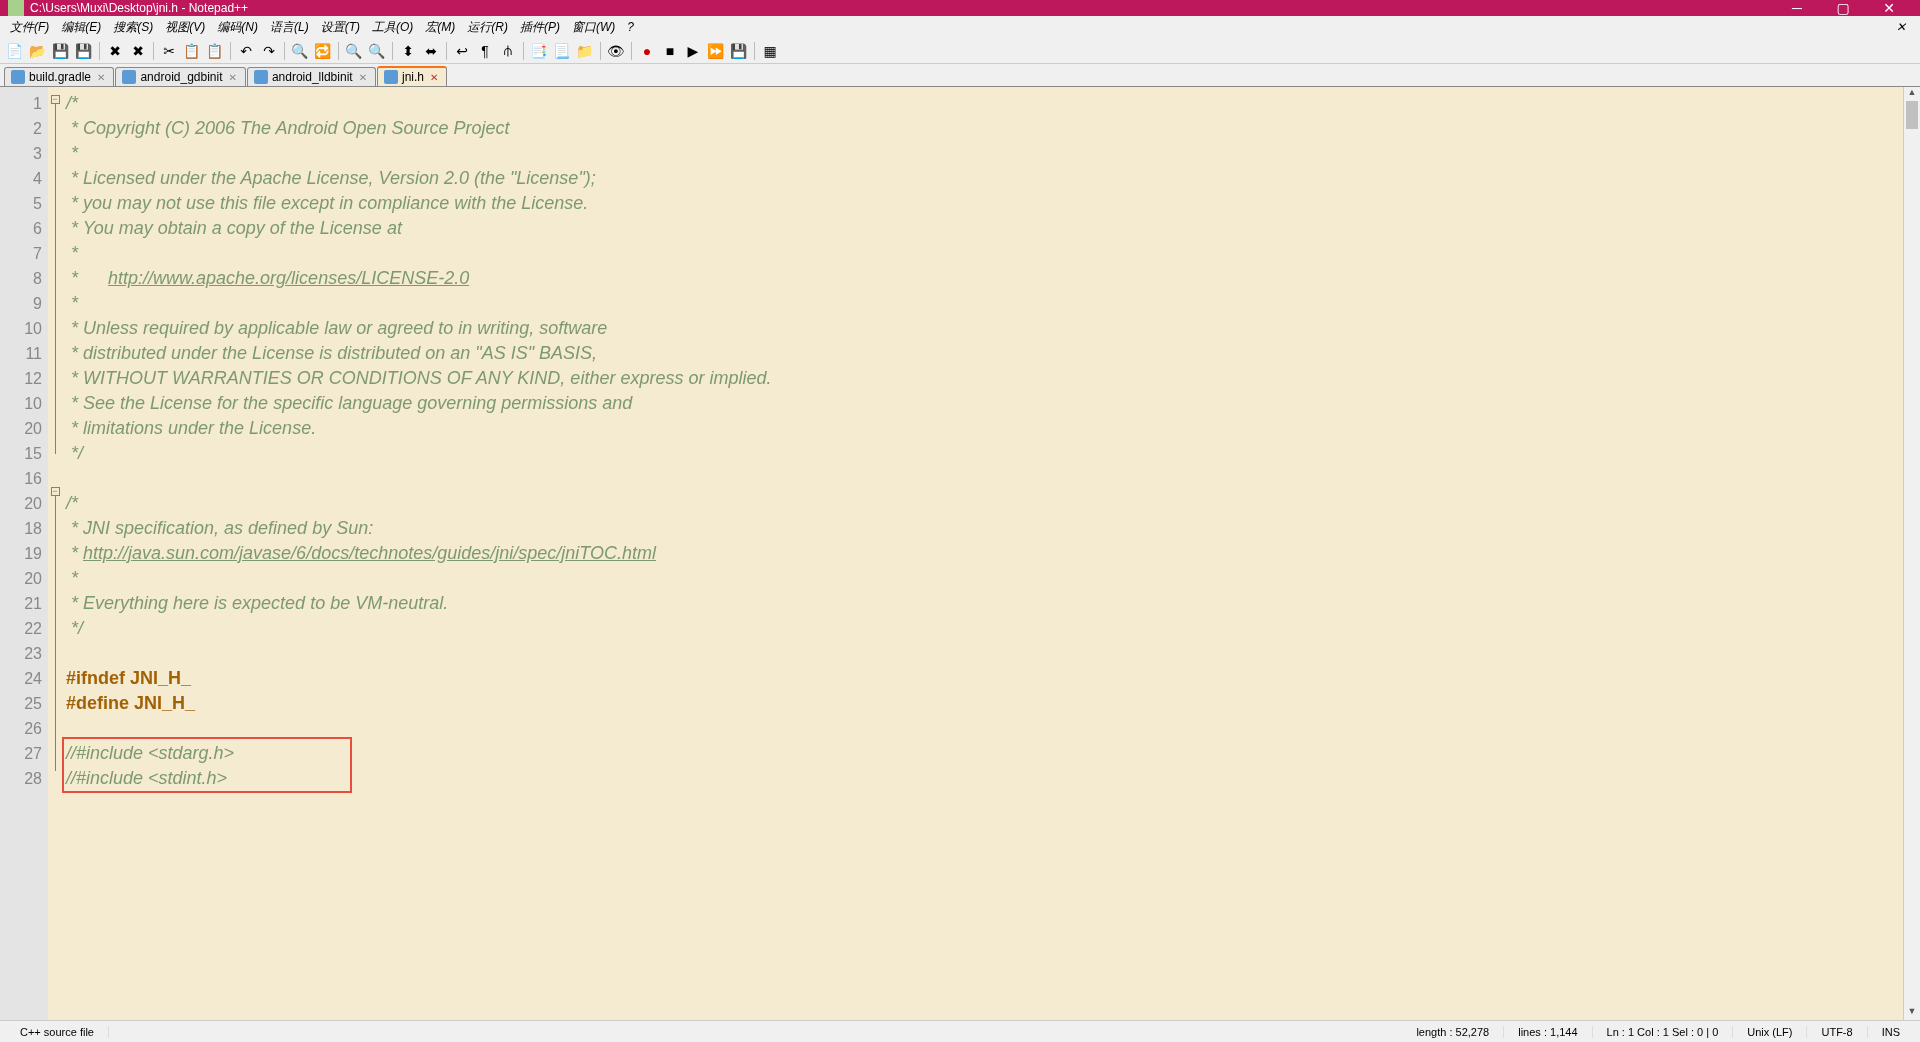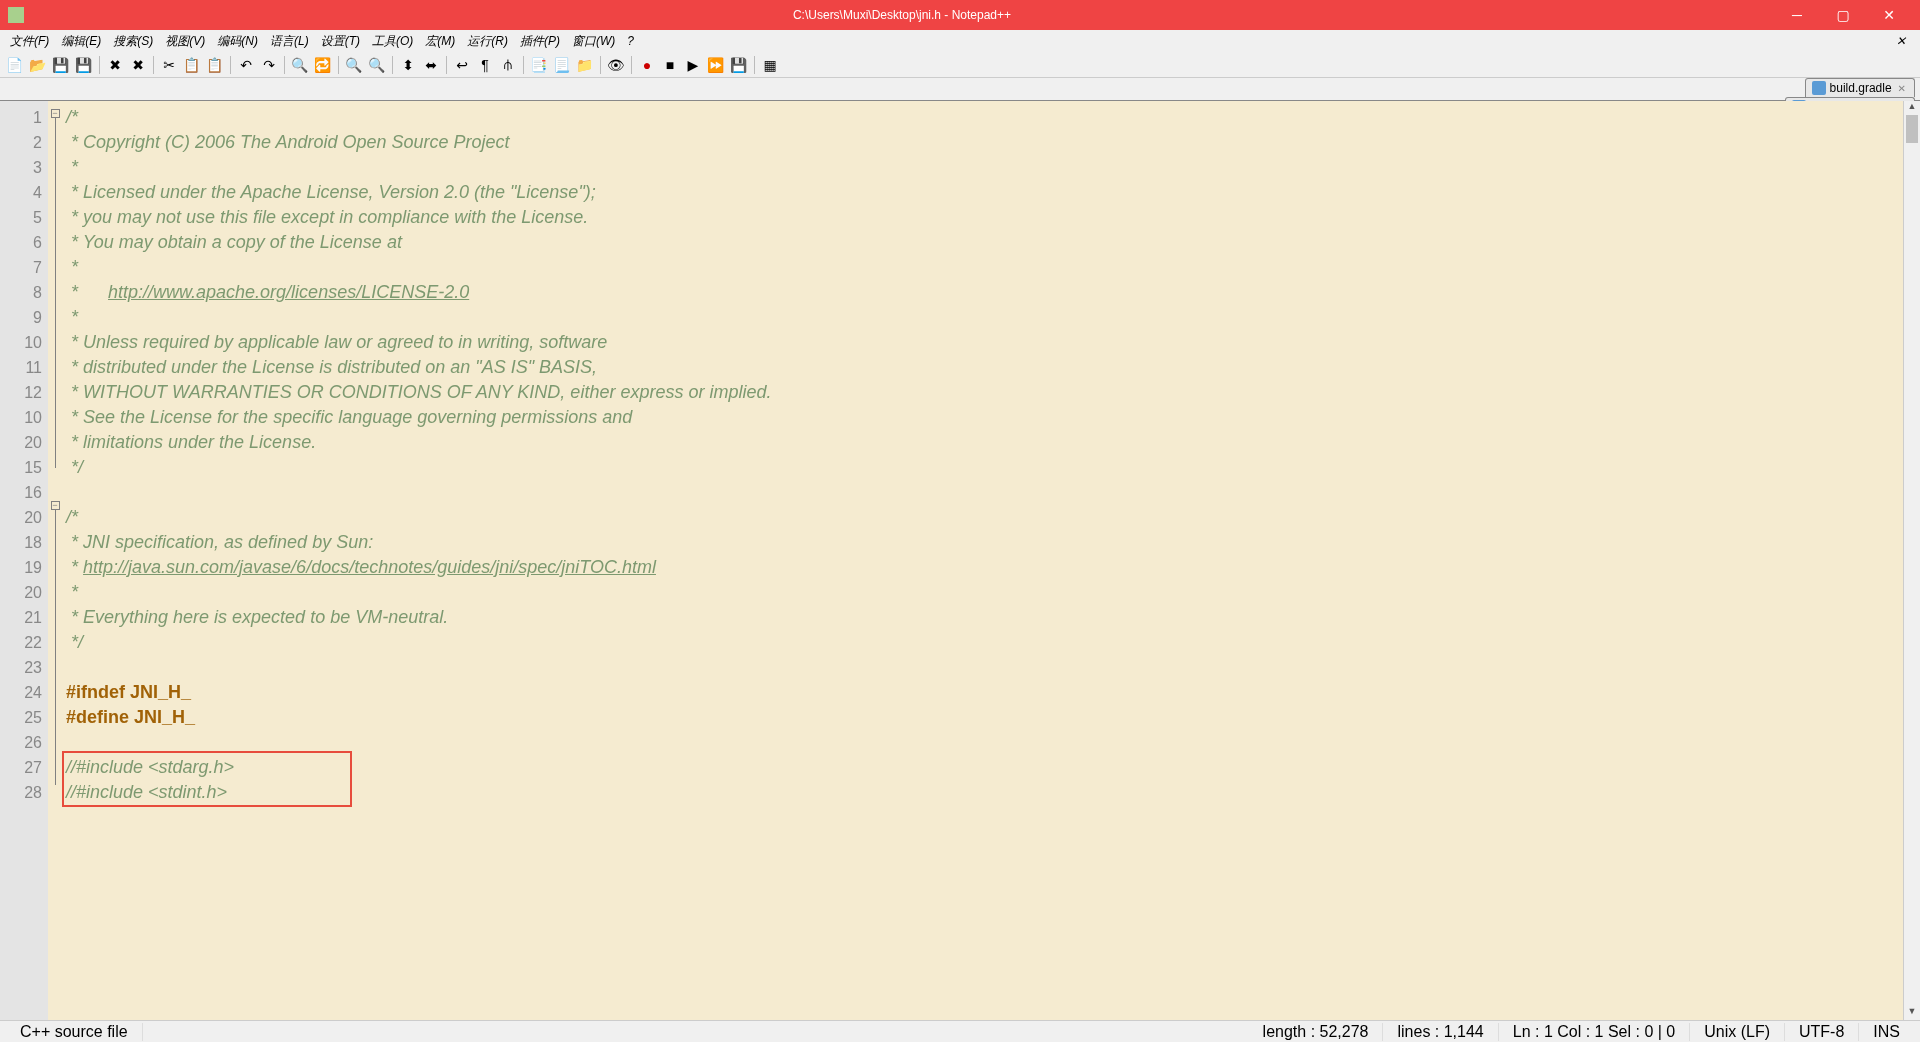--- a/index.html
+++ b/index.html
@@ -1,38 +1,38 @@
 <!DOCTYPE html>
 <html><head>
 <meta charset="utf-8">
 <style>
 * { margin: 0; padding: 0; box-sizing: border-box; font-family: "Segoe UI", Tahoma, sans-serif; }
 body { width: 1920px; height: 1042px; overflow: hidden; background: #fff; display: flex; flex-direction: column; }
 
 
-.titlebar { height: 30px; background: #ef4444; color: #fff; display: flex; align-items: center; padding: 0 8px; font-size: 12px; text-align: center; }
+.titlebar { height: 16px; background: #be185d; color: #fff; display: flex; align-items: center; padding: 0 8px; font-size: 12px; }
 .titlebar .appicon { width: 16px; height: 16px; background: #a8d08d; margin-right: 6px; }
 .titlebar .title-text { flex: 1; }
 .titlebar .winbtns { display: flex; gap: 0; }
 .titlebar .winbtn { width: 46px; height: 30px; display: flex; align-items: center; justify-content: center; color: #fff; font-size: 14px; }
 
 
 .menubar { height: 22px; background: #f0f0f0; display: flex; align-items: center; padding: 0 4px; font-size: 12px; position: relative; font-style: italic; }
 .menubar .menuitem { padding: 2px 6px; cursor: default; }
 .menubar .close-doc { position: absolute; right: 8px; font-size: 12px; padding: 0 6px; font-family: Arial; }
 
 
 .toolbar { height: 26px; background: #f0f0f0; border-bottom: 1px solid #ccc; display: flex; align-items: center; padding: 0 4px; gap: 1px; }
 .toolbar .tb { width: 22px; height: 22px; display: flex; align-items: center; justify-content: center; font-size: 14px; border: 1px solid transparent; }
 .toolbar .sep { width: 1px; height: 18px; background: #bbb; margin: 0 3px; }
 
 
-.tabbar { height: 23px; background: #f0f0f0; display: flex; align-items: flex-end; padding: 0 4px; border-bottom: 1px solid #888; flex-direction: column; }
+.tabbar { height: 23px; background: #f0f0f0; display: flex; align-items: flex-end; padding: 0 4px; border-bottom: 1px solid #888; }
 .tab { display: flex; align-items: center; padding: 2px 6px; font-size: 12px; font-family: "Consolas", monospace; border: 1px solid #888; border-bottom: none; background: #e8e8e8; margin-right: 1px; border-radius: 3px 3px 0 0; gap: 4px; }
-.tab.active { background: #f5ebd0; border-top: 2px solid #0ea5e9; font-style: italic; }
+.tab.active { background: #f5ebd0; border-top: 2px solid #f97316; }
 .tab .tabicon { width: 14px; height: 14px; background: #5b9bd5; border-radius: 2px; display: inline-block; }
 .tab .tabclose { font-size: 10px; color: #b33; padding: 0 2px; }
 .tab .tabclose.gray { color: #888; }
 
 
 .editor { flex: 1; display: flex; overflow: hidden; background: #f5ebd0; }
 .gutter { width: 48px; background: #e4e4e4; color: #888; text-align: right; padding: 4px 6px 4px 0; font-family: Consolas, monospace; font-size: 16px; line-height: 25px; }
 .foldcol { width: 14px; background: #f5ebd0; border-right: 0; font-family: Consolas, monospace; font-size: 10px; line-height: 25px; text-align: center; color: #808080; }
 .foldcol .fold { border: 1px solid #808080; width: 9px; height: 9px; margin: 8px auto 0; font-size: 9px; line-height: 7px; }
 .foldcol .line { border-left: 1px solid #808080; width: 1px; height: 25px; margin: 0 auto; }
@@ -43,21 +43,21 @@
 .pp { color: #a16207; font-weight: bold; }
 .highlight-box { position: absolute; border: 2px solid #e74c3c; pointer-events: none; }
 
 .vscroll { width: 17px; background: #f0f0f0; border-left: 1px solid #ccc; position: relative; }
 .vscroll .thumb { position: absolute; top: 14px; left: 2px; right: 2px; height: 28px; background: #c0c0c0; }
 .vscroll .arr { position: absolute; left: 0; right: 0; height: 14px; text-align: center; font-size: 9px; color: #555; }
 .vscroll .arr.up { top: 0; }
 .vscroll .arr.dn { bottom: 0; }
 
 
-.statusbar { height: 22px; background: #f0f0f0; border-top: 1px solid #ccc; display: flex; align-items: center; font-size: 16px; padding: 0 6px; }
+.statusbar { height: 22px; background: #f0f0f0; border-top: 1px solid #ccc; display: flex; align-items: center; font-size: 11px; padding: 0 6px; }
 .statusbar .cell { padding: 0 14px; border-right: 1px solid #ddd; }
 .statusbar .spacer { flex: 1; }
 </style>
 </head>
 <body>
 
 <div class="titlebar">
   <span class="appicon"></span>
   <span class="title-text">C:\Users\Muxi\Desktop\jni.h - Notepad++</span>
   <div class="winbtns">

